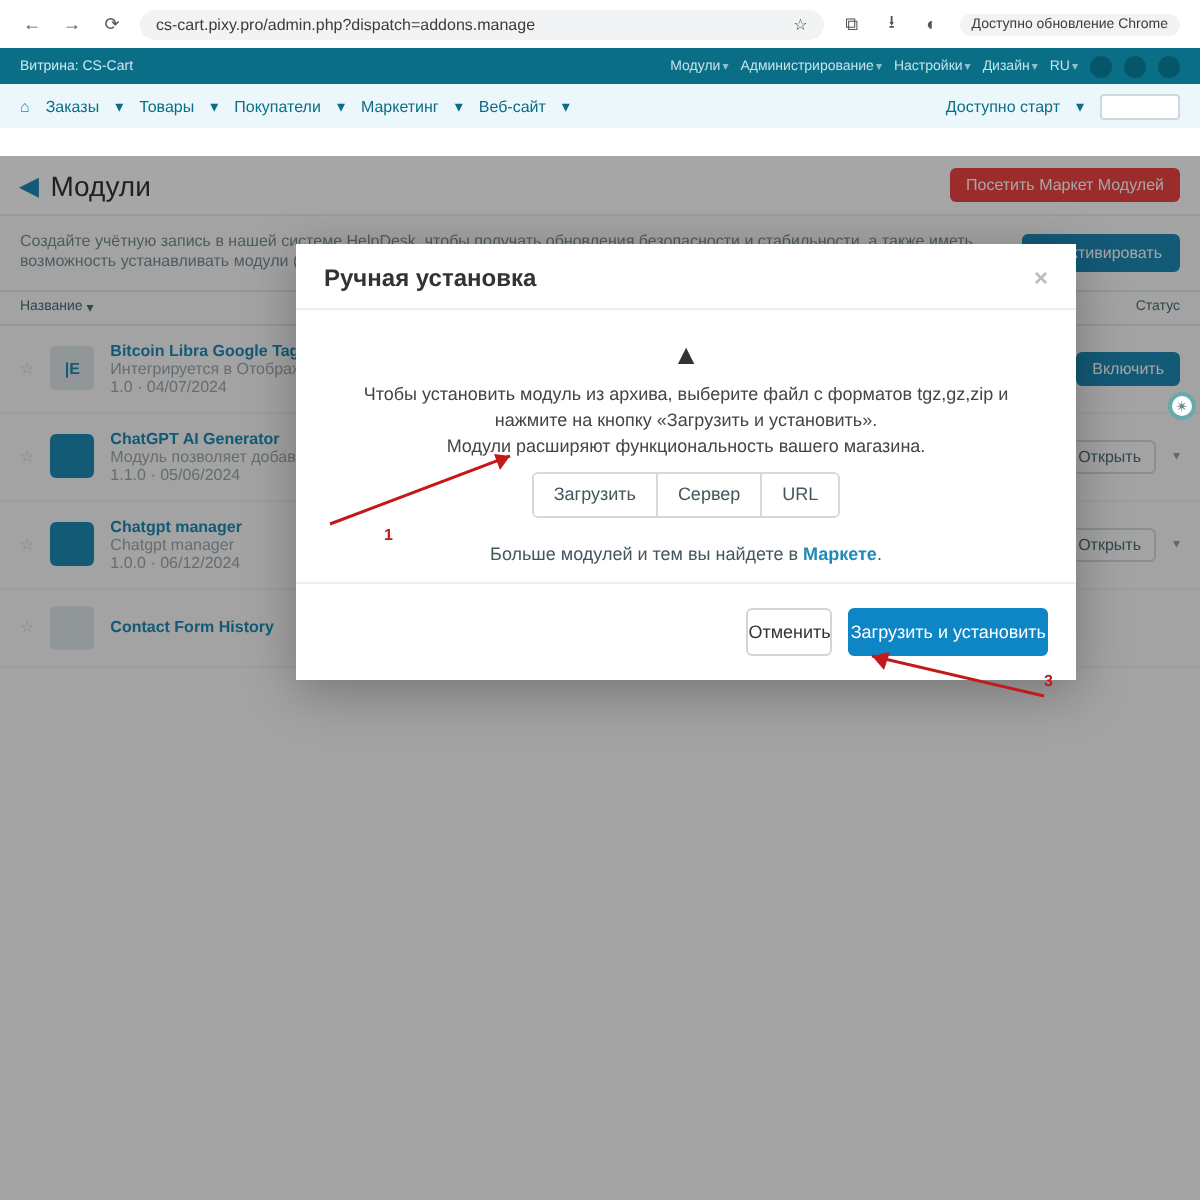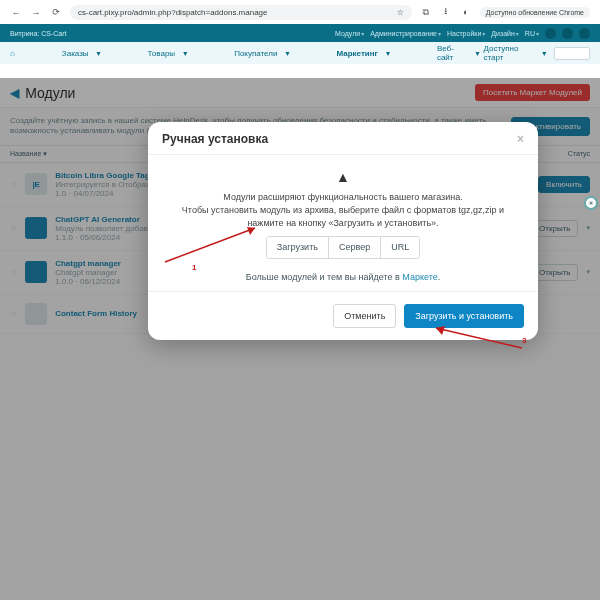--- a/index.html
+++ b/index.html
@@ -15,22 +15,22 @@
 
   
   .topbar{height:18px;background:#0a6e87;color:#cdeaf1;font-size:7px;display:flex;align-items:center;padding:0 10px;gap:6px;}
   .topbar .spacer{flex:1}
   .topbar .menu{opacity:.95}
   .topbar .caret{font-size:6px;opacity:.7;margin-left:1px;}
   .topbar .round{width:11px;height:11px;border-radius:50%;background:#06566a;display:inline-block;}
 
   
   .navbar{height:22px;background:#ecf7fb;display:flex;align-items:center;gap:4px;padding:0 10px;font-size:8px;color:#0a6e87;}
-  .navbar .tab{padding:0 4px;margin-left:39px;}
-  .navbar .tab.active{color:#0a6e87;font-weight:bold;}
+  .navbar .tab{padding:0 4px;}
+  .navbar .tab.active{color:#0a6e87;}
   .navbar .right{margin-left:auto;display:flex;align-items:center;gap:8px;}
   .navbar .search{width:40px;height:13px;border:1px solid #cdd9de;background:#fff;border-radius:2px;}
 
   
   .pagehdr{display:flex;align-items:center;padding:6px 10px;background:#fff;border-bottom:1px solid #eee;font-size:12px;}
   .pagehdr .back{color:#1e8ab5;font-weight:bold;margin-right:6px;}
   .pagehdr .title{font-size:14px;color:#333;}
   .pagehdr .btn-blue{margin-left:auto;background:#ef4444;color:#fff;font-size:8px;padding:4px 8px;border-radius:3px;}
 
   
@@ -44,33 +44,33 @@
   .row{display:flex;align-items:center;padding:8px 10px;font-size:8px;border-bottom:1px solid #eef2f4;gap:8px;}
   .row .star{color:#c9d1d6;}
   .row .logo{width:22px;height:22px;background:#dfe7ec;border-radius:3px;display:flex;align-items:center;justify-content:center;color:#1e8ab5;font-weight:bold;}
   .row .logo.filled{background:#1e8ab5;}
   .row .meta{flex:1;color:#9aa8af;}
   .row .meta b{color:#1e8ab5;}
   .row .badge{color:#1e8ab5;}
   .row .btn-out{border:1px solid #cfd9de;padding:3px 7px;border-radius:3px;color:#4a6b75;}
 
   
-  .modal{position:absolute;left:148px;top:44px;width:390px;background:#fff;border-radius:12px;box-shadow:0 6px 24px rgba(0,0,0,.28);padding:0;font-size:10px;color:#333;}
+  .modal{position:absolute;left:148px;top:44px;width:390px;background:#fff;border-radius:0;box-shadow:0 6px 24px rgba(0,0,0,.28);padding:0;font-size:10px;color:#333;}
   .modal-hdr{padding:10px 14px 8px;border-bottom:1px solid #eee;font-weight:bold;font-size:12px;display:flex;align-items:center;}
   .modal-hdr .close{margin-left:auto;color:#bbb;font-size:12px;}
   .modal-body{padding:12px 24px 6px;text-align:center;line-height:1.45;font-size:9px;color:#444;}
   .modal-body .glyph{font-size:14px;margin-bottom:4px;color:#333;}
   .choose{margin-top:14px;font-size:9px;color:#333;}
   .segctl{display:inline-flex;border:1px solid #d3dade;border-radius:3px;margin-top:6px;overflow:hidden;}
   .segctl div{padding:4px 10px;font-size:9px;color:#45555c;border-right:1px solid #d3dade;background:#fff;}
   .segctl div:last-child{border-right:none}
   .more{margin-top:12px;font-size:9px;color:#45555c;}
-  .more a{color:#1e8ab5;text-decoration:none;}
+  .more a{color:#1e8ab5;text-decoration:none;font-weight:bold;}
   .modal-ftr{display:flex;justify-content:flex-end;gap:8px;padding:12px 14px;border-top:1px solid #eee;}
-  .btn{font-size:9px;padding:6px 10px;border-radius:3px;border:1px solid #cfd7db;background:#fff;color:#333;}
+  .btn{font-size:9px;padding:6px 0;border-radius:3px;border:1px solid #cfd7db;background:#fff;color:#333;}
   .btn.primary{background:#0e86c6;border-color:#0e86c6;color:#fff;}
 
   
   .arrow1{position:absolute;left:155px;top:146px;width:110px;height:40px;pointer-events:none;}
   .arrow3{position:absolute;left:432px;top:246px;width:100px;height:30px;pointer-events:none;}
   .anno{position:absolute;font-size:8px;color:#c41919;font-weight:bold;}
   .a1{left:192px;top:185px;}
   .a3{left:522px;top:258px;}
 
   
@@ -176,22 +176,22 @@
 
   <div class="overlay"></div>
 
   <div class="modal">
     <div class="modal-hdr">
       <span>Ручная установка</span>
       <span class="close">×</span>
     </div>
     <div class="modal-body">
       <div class="glyph">▲</div>
+      <div>Чтобы установить модуль из архива, выберите файл с форматов tgz,gz,zip и нажмите на кнопку «Загрузить и установить».</div>
       <div>Модули расширяют функциональность вашего магазина.</div>
-      <div>Чтобы установить модуль из архива, выберите файл с форматов tgz,gz,zip и нажмите на кнопку «Загрузить и установить».</div>
       <div class="segctl">
         <div>Загрузить</div>
         <div>Сервер</div>
         <div>URL</div>
       </div>
       <div class="more">
         <span>Больше модулей и тем вы найдете в </span><a>Маркете</a>.
       </div>
     </div>
     <div class="modal-ftr">

